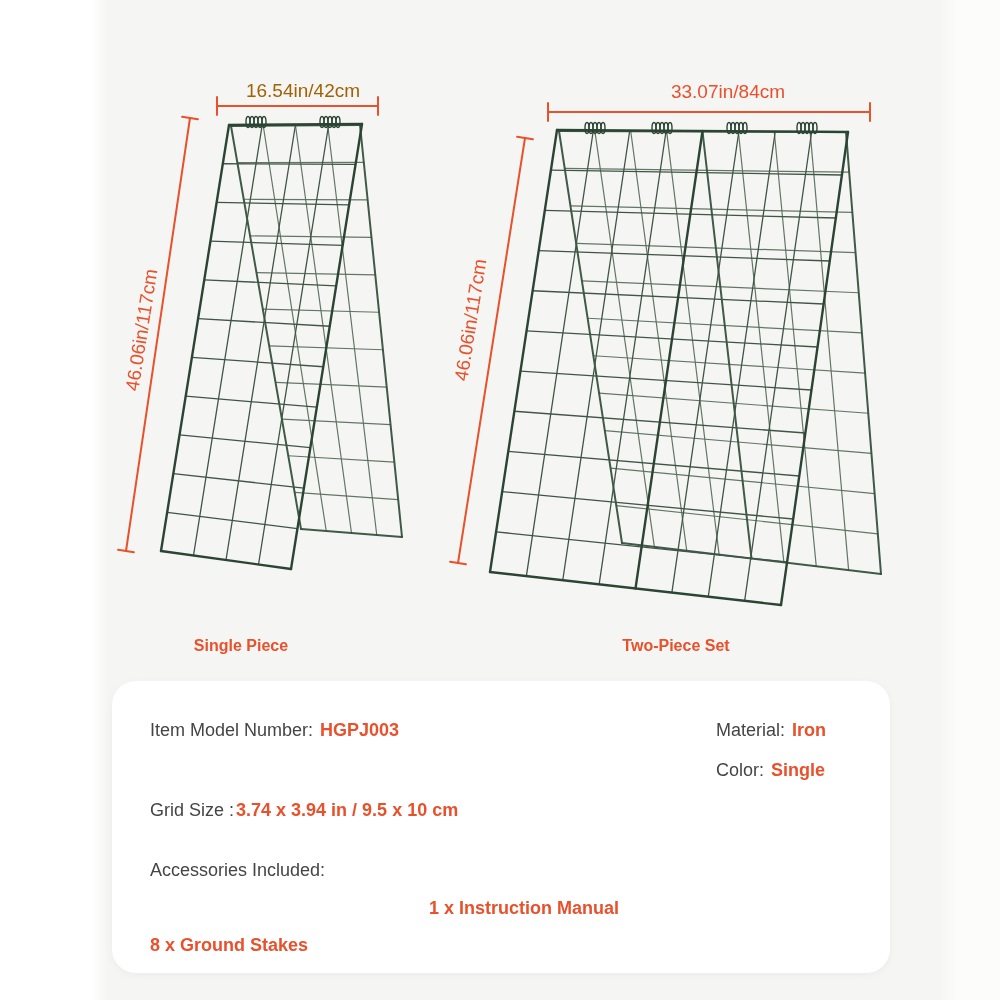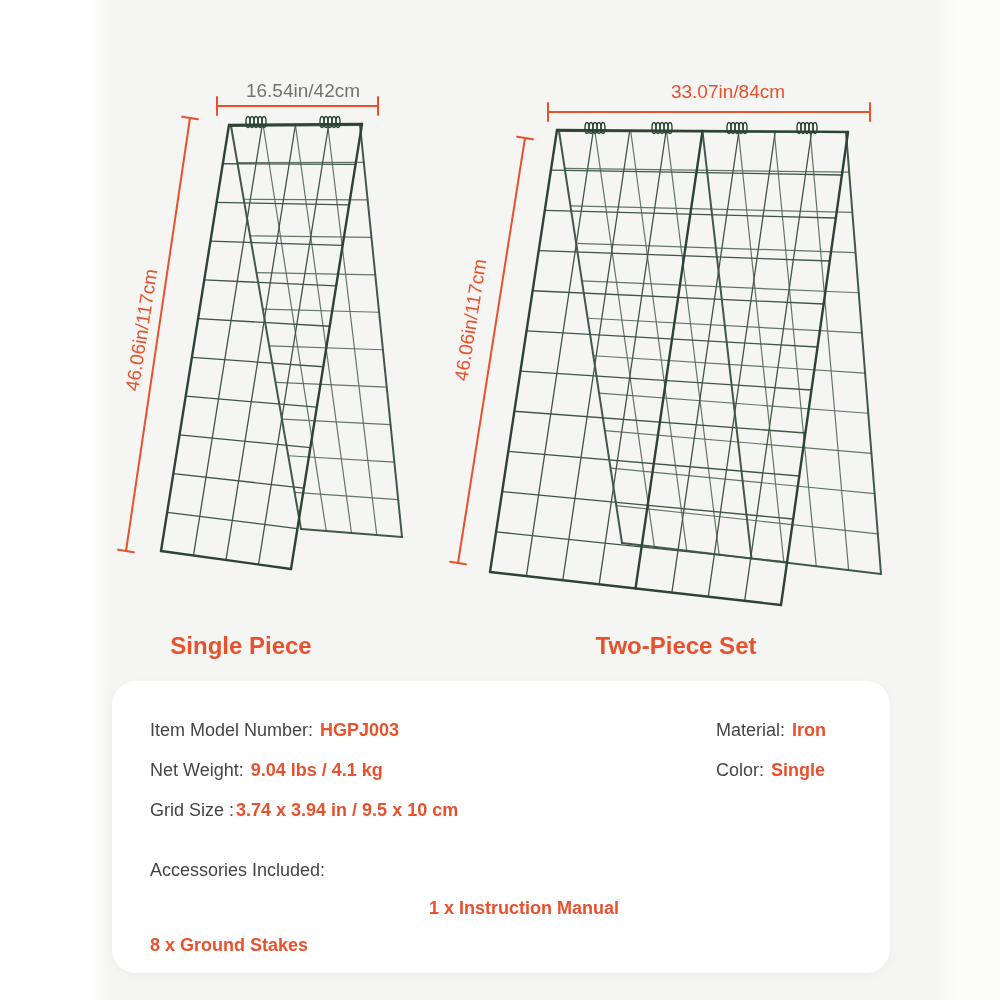--- a/index.html
+++ b/index.html
@@ -8,21 +8,21 @@
     font-family:"Liberation Sans", sans-serif;
     background:linear-gradient(to right,#ffffff 0px,#ffffff 92px,#f5f5f3 108px,#f5f5f3 938px,#fcfcfb 958px,#fcfcfb 1000px);
   }
   #diagram-svg{position:absolute;left:0;top:0;}
   .dim-label{
     position:absolute;font-size:19px;font-weight:500;white-space:nowrap;
     transform:translate(-50%,-50%);
   }
   .dim-label.rot{transform:translate(-50%,-50%) rotate(-81deg);}
   .caption{
-    position:absolute;font-size:24px;font-weight:bold;white-space:nowrap;
+    position:absolute;font-size:16px;font-weight:bold;white-space:nowrap;
     transform:translate(-50%,-50%);
   }
   .spec-card{
     position:absolute;left:112px;top:681px;width:778px;height:292px;
     background:#ffffff;border-radius:24px;box-shadow:0 2px 8px rgba(0,0,0,0.04);
   }
   .spec-line{
     position:absolute;height:22px;line-height:22px;font-size:18px;white-space:nowrap;
     color:#454545;
   }
@@ -161,36 +161,33 @@
       <line x1="870" y1="103" x2="870" y2="121" stroke="#e8512c" stroke-width="2" stroke-linecap="round"></line>
       <line x1="190" y1="118" x2="126" y2="551" stroke="#e8512c" stroke-width="2" stroke-linecap="round"></line>
       <line x1="197.9140197853578" y1="119.16973964494896" x2="182.0859802146422" y2="116.83026035505104" stroke="#e8512c" stroke-width="2" stroke-linecap="round"></line>
       <line x1="133.9140197853578" y1="552.169739644949" x2="118.0859802146422" y2="549.830260355051" stroke="#e8512c" stroke-width="2" stroke-linecap="round"></line>
       <line x1="525" y1="138" x2="458" y2="563" stroke="#e8512c" stroke-width="2" stroke-linecap="round"></line>
       <line x1="532.9024050144957" y1="139.24579090816755" x2="517.0975949855043" y2="136.75420909183245" stroke="#e8512c" stroke-width="2" stroke-linecap="round"></line>
       <line x1="465.90240501449574" y1="564.2457909081676" x2="450.09759498550426" y2="561.7542090918324" stroke="#e8512c" stroke-width="2" stroke-linecap="round"></line>
     </g>
   </svg>
 
-<div class="dim-label" style="left: 303px; top: 91px; color: #737373; text-align: center;">16.54in/42cm</div>
+<div class="dim-label" style="left: 303px; top: 91px; color: #a16207; text-align: center;">16.54in/42cm</div>
 <div class="dim-label" style="left: 728px; top: 92px; color: rgb(232, 81, 44);">33.07in/84cm</div>
 <div class="dim-label rot" style="left: 142px; top: 330px; color: rgb(232, 81, 44);">46.06in/117cm</div>
 <div class="dim-label rot" style="left: 471px; top: 320px; color: rgb(232, 81, 44);">46.06in/117cm</div>
 
 <div class="caption" style="left: 241px; top: 646px; color: rgb(232, 81, 44);">Single Piece</div>
 <div class="caption" style="left: 676px; top: 646px; color: rgb(232, 81, 44);">Two-Piece Set</div>
 
 <div class="spec-card">
 
   <div class="spec-line" style="left:38px;top:38px;">
     <span>Item Model Number:</span><span class="val accent" style="color: rgb(232, 81, 44);">HGPJ003</span>
   </div>
-  <div class="spec-line" style="left:38px;top:78px;">
-    <span>Net Weight:</span><span class="val accent" style="color: rgb(232, 81, 44);">9.04 lbs / 4.1 kg</span>
-  </div>
   <div class="spec-line" style="left:38px;top:118px;">
     <span>Grid Size :</span><span class="val-tight accent" style="color: rgb(232, 81, 44);">3.74 x 3.94 in / 9.5 x 10 cm</span>
   </div>
 
   <div class="spec-line" style="left:604px;top:38px;text-align:right;">
     <span>Material:</span><span class="val accent" style="color: rgb(232, 81, 44);">Iron</span>
   </div>
   <div class="spec-line" style="left:604px;top:78px;">
     <span>Color:</span><span class="val accent" style="color: rgb(232, 81, 44);">Single</span>
   </div>

